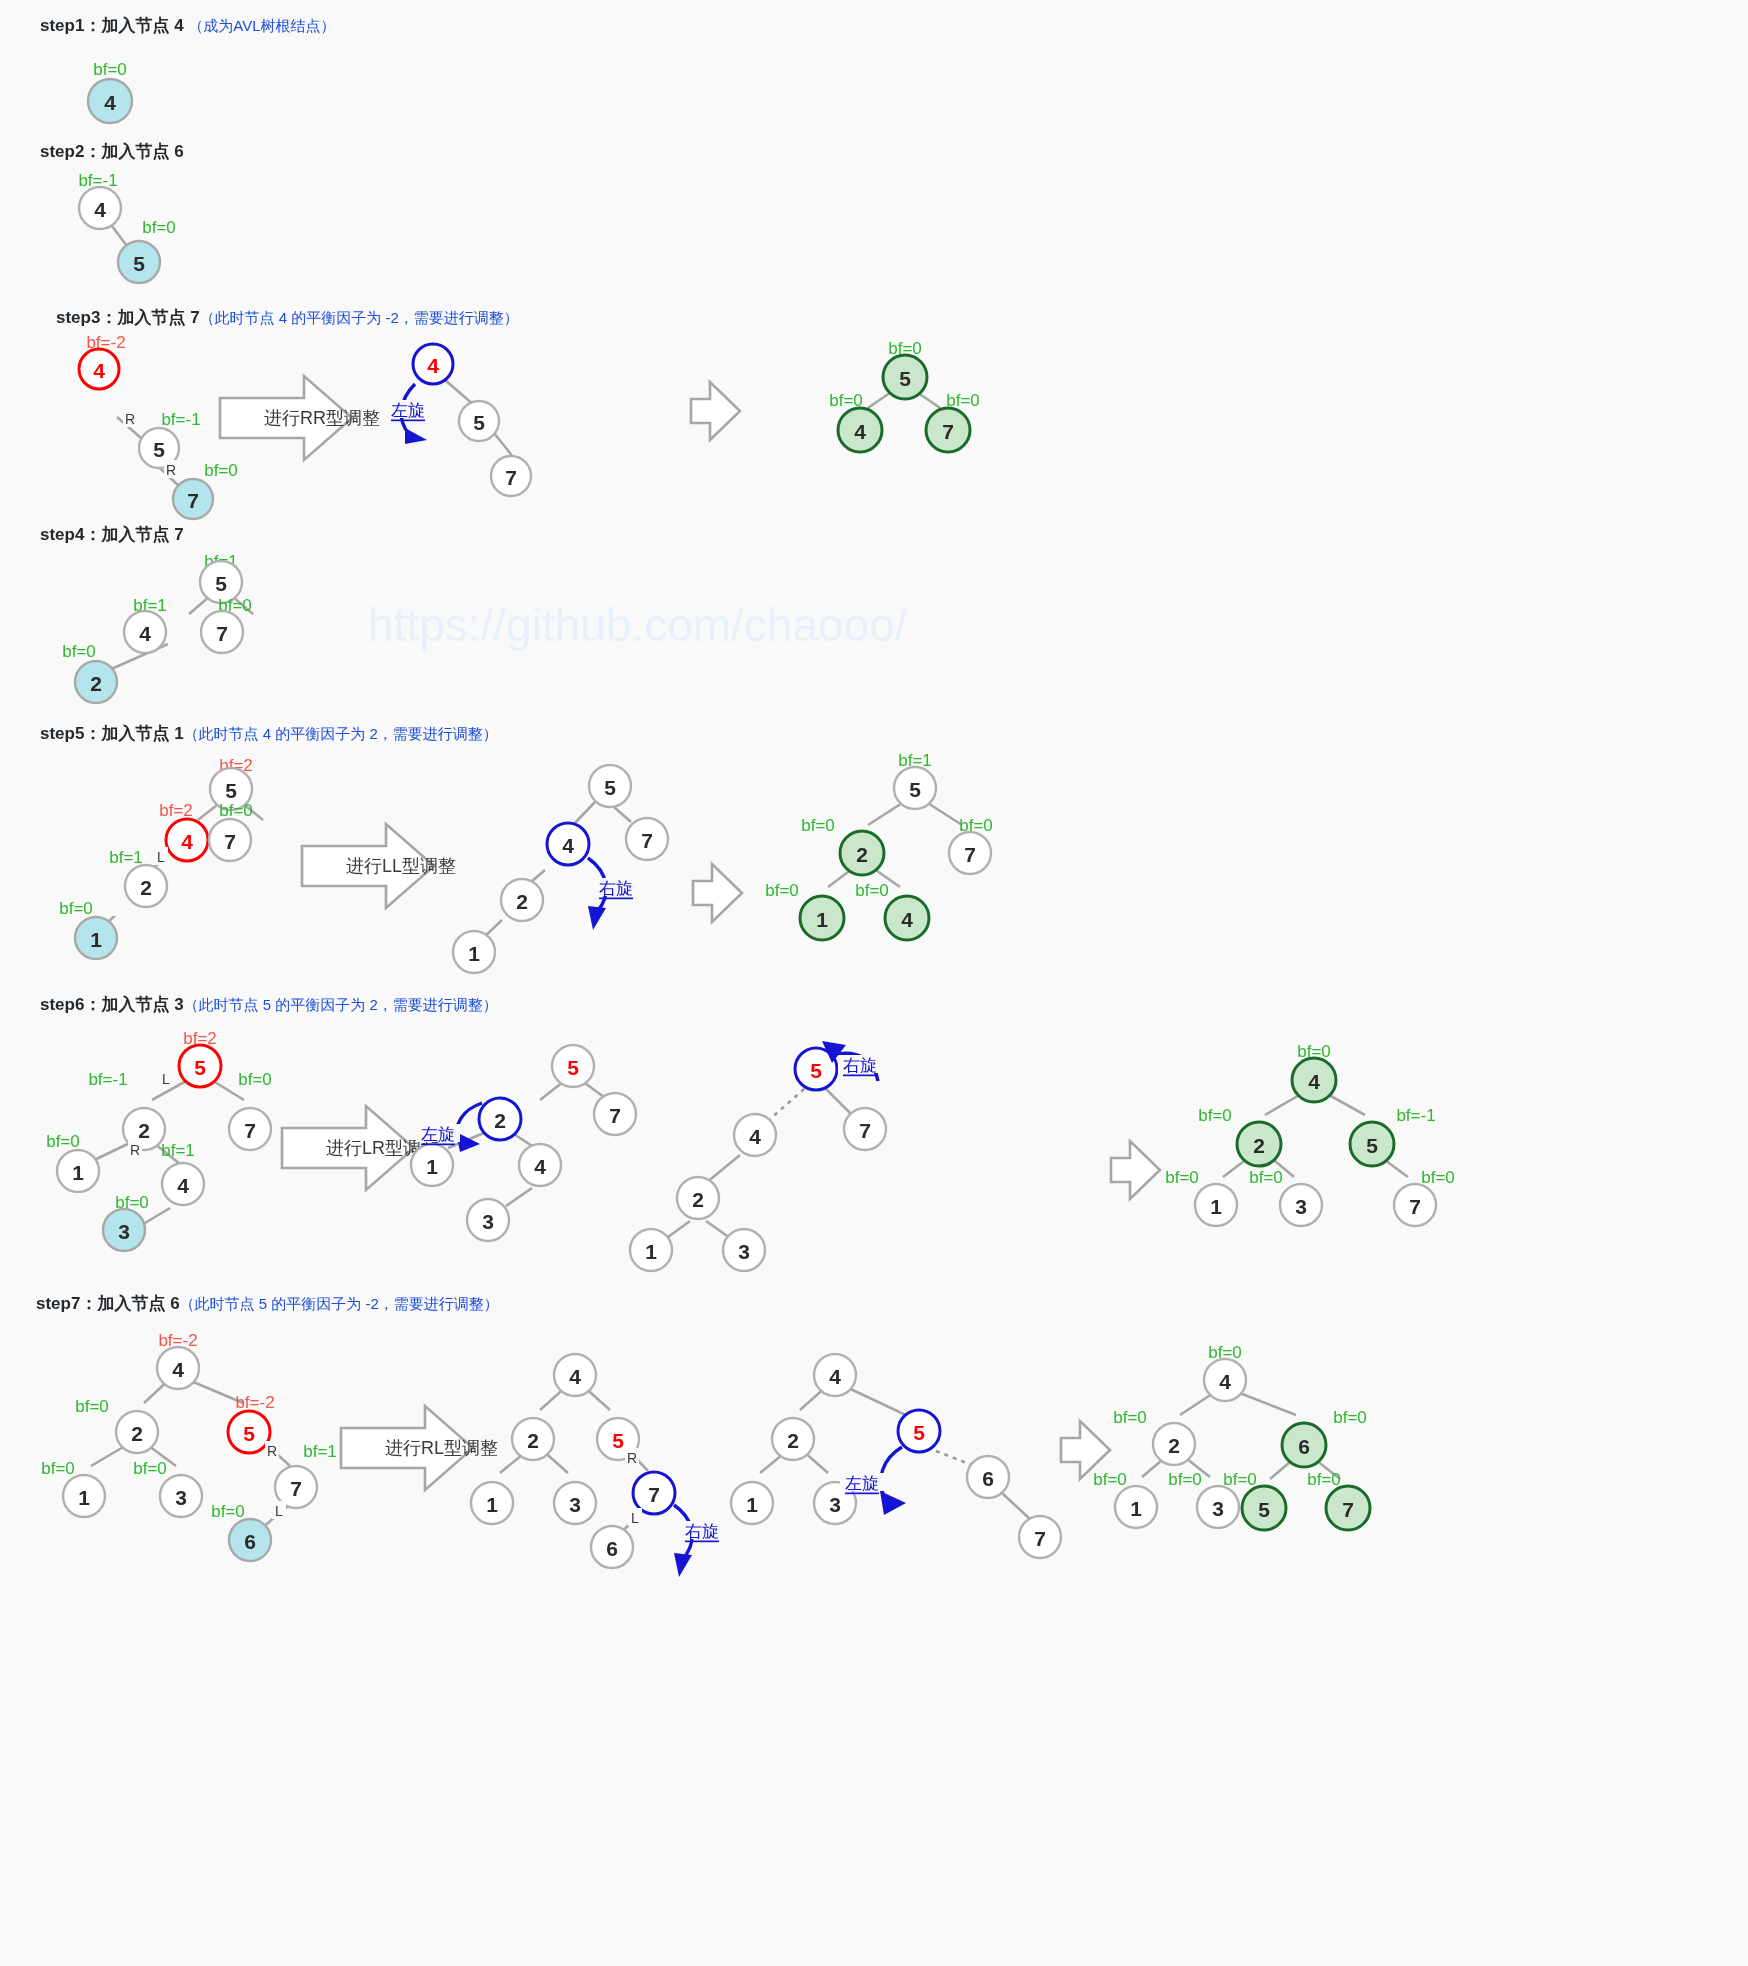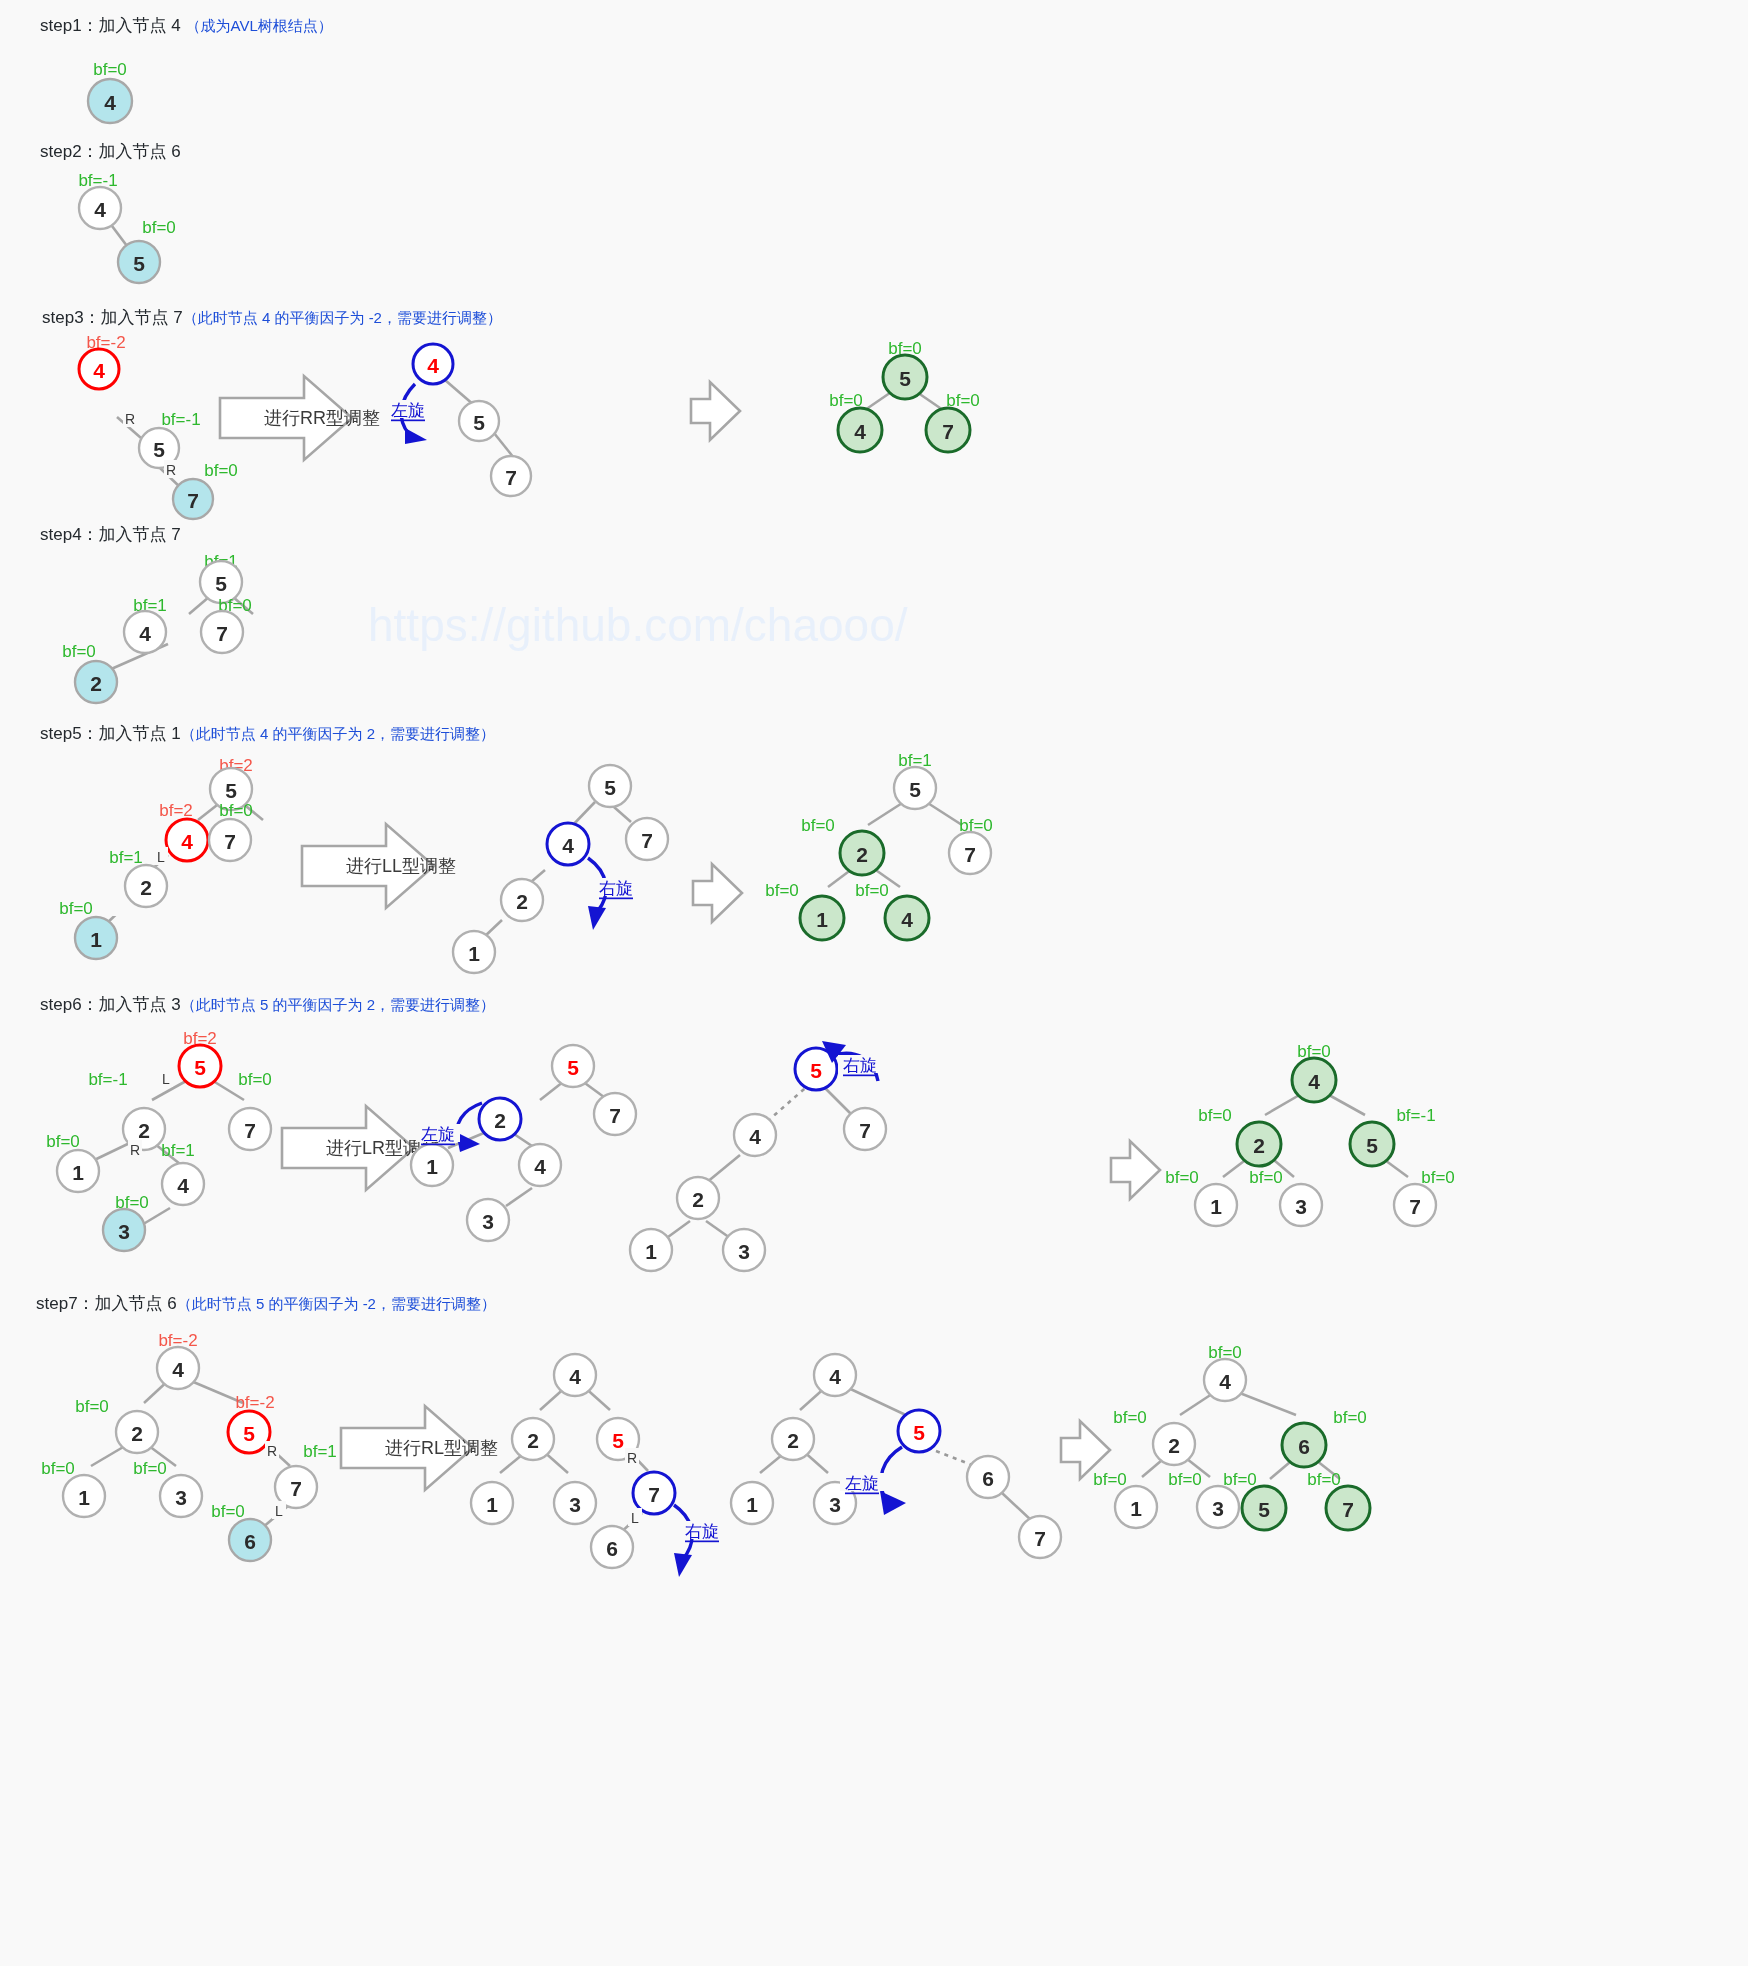--- a/index.html
+++ b/index.html
@@ -10,21 +10,21 @@
     font-family:"Liberation Sans","DejaVu Sans",sans-serif;
     position:relative;
     overflow:hidden;
   }
   .step-title{
     position:absolute;
     font-size:17px;
     color:#24292e;
     white-space:nowrap;
   }
-  .step-title .st-main{font-weight:normal;}
+  .step-title .st-main{font-weight:bold;}
   .step-title .st-note{font-weight:normal;font-size:15px;color:#1d4ed8;}
   svg{position:absolute;overflow:visible;}
   .watermark{
     position:absolute;
     left:368px;top:598px;
     font-size:46px;
     color:#e8f0fb;
     font-family:"Liberation Sans","DejaVu Sans",sans-serif;
     white-space:nowrap;
     letter-spacing:0px;
@@ -66,21 +66,21 @@
 <svg style="left:40px;top:165px;width:300px;height:125px;">
   <line class="edge" x1="60" y1="45" x2="99" y2="97"></line>
   <text class="bf" x="58" y="15">bf=-1</text>
   <circle class="circ" cx="60" cy="43" r="21"></circle>
   <text class="nodeval" x="60" y="44">4</text>
   <text class="bf" x="119" y="62">bf=0</text>
   <circle class="circ cyan" cx="99" cy="97" r="21"></circle>
   <text class="nodeval" x="99" y="98">5</text>
 </svg>
 
-<div class="step-title" style="left:42px;top:306px;">
+<div class="step-title" style="left:56px;top:306px;">
   <span class="st-main">step3：</span><span class="st-main">加入节点 7</span><span class="st-note">（此时节点 4 的平衡因子为 -2，需要进行调整）</span>
 </div>
 
 <svg style="left:40px;top:330px;width:210px;height:175px;">
   <line class="edge" x1="77" y1="87" x2="101" y2="108"></line>
   <line class="edge" x1="120" y1="138" x2="141" y2="158"></line>
   <text class="bf redbf" x="66" y="12">bf=-2</text>
   <circle class="circ red" cx="59" cy="39" r="20"></circle>
   <text class="nodeval red" x="59" y="40">4</text>
   <rect x="83" y="79" width="14" height="18" fill="#f9f9f9"></rect>

